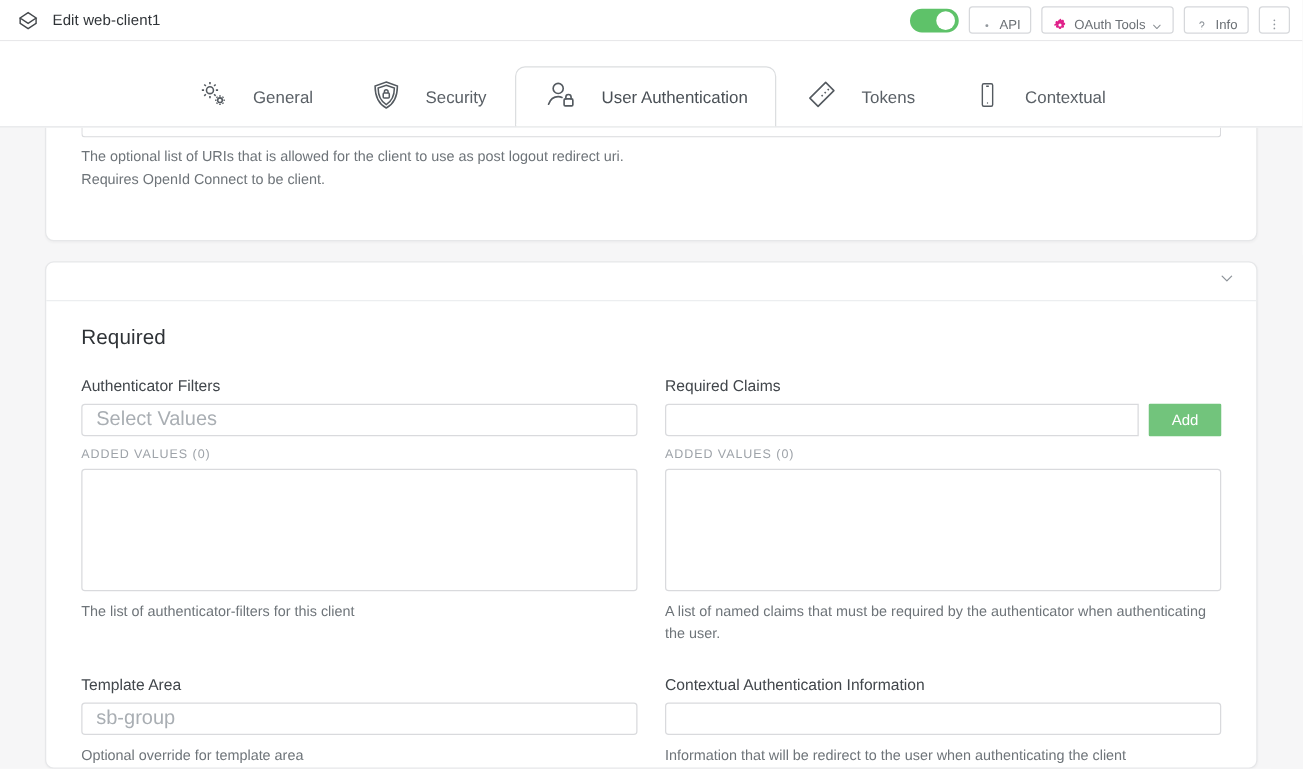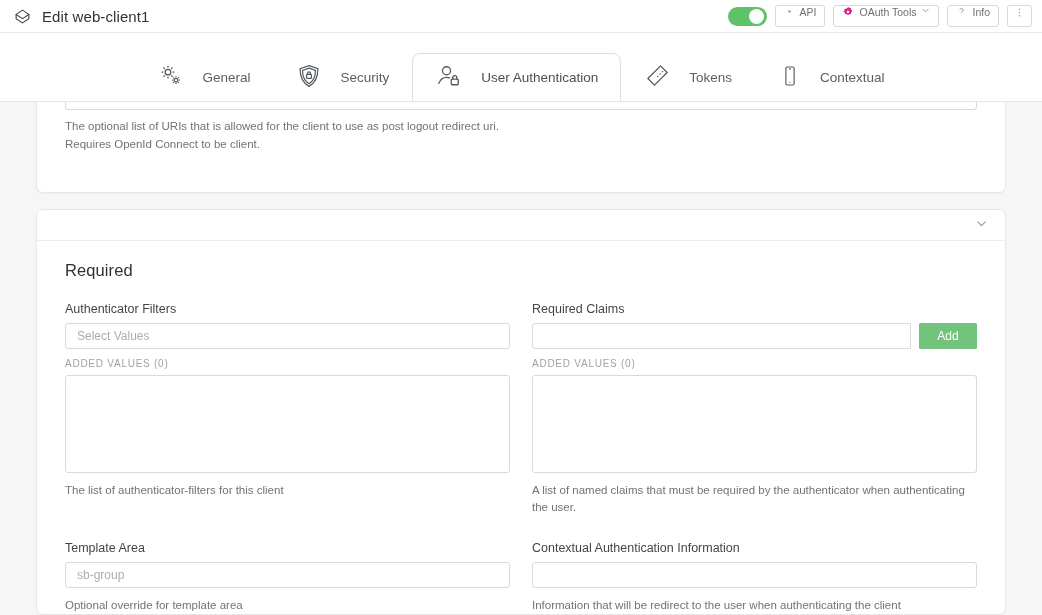--- a/index.html
+++ b/index.html
@@ -20,21 +20,21 @@
     background: #ffffff;
     border-bottom: 1px solid #e8e8ea;
     display: flex;
     align-items: center;
     padding: 0 10px 0 14px;
     position: relative;
   }
   .topbar-left { display: flex; align-items: center; gap: 11px; }
   .app-glyph { width: 17px; height: 17px; display: block; color: #44484c; flex: 0 0 auto; }
   .page-title {
-    font-size: 15px;
+    font-size: 12px;
     color: #2f3337;
     letter-spacing: .1px;
     white-space: nowrap;
   }
   .topbar-right {
     margin-left: auto;
     display: flex;
     align-items: center;
     gap: 8px;
   }
@@ -54,21 +54,21 @@
     border-radius: 50%;
     background: #fff;
   }
 
   .tbtn {
     height: 22px;
     border: 1px solid #d6d8db;
     border-radius: 3px;
     background: #fff;
     display: flex;
-    align-items: flex-start;
+    align-items: flex-end;
     gap: 5px;
     padding: 0 8px;
     font-size: 10.5px;
     color: #6b7075;
     cursor: pointer;
     white-space: nowrap;
   }
   .tbtn svg { display: block; flex: 0 0 auto; }
   .tbtn.kebab { padding: 0 6px; }
   .chev-sm { width: 9px; height: 9px; color: #8a8f94; }
@@ -187,21 +187,21 @@
     margin-bottom: 7px;
     display: block;
   }
 
   .inp {
     width: 100%;
     height: 26px;
     border: 1px solid #d9dadd;
     border-radius: 3px;
     background: #fff;
-    font-size: 12px;
+    font-size: 16px;
     color: #ec4899;
     padding: 0 11px;
     outline: none;
     font-family: "Liberation Sans", sans-serif;
   }
   .inp::placeholder { color: #a9aeb3; }
 
   .inp-group { display: flex; align-items: stretch; gap: 0; }
   .inp-group .inp { border-radius: 3px 0 0 3px; }
   .btn-add {

